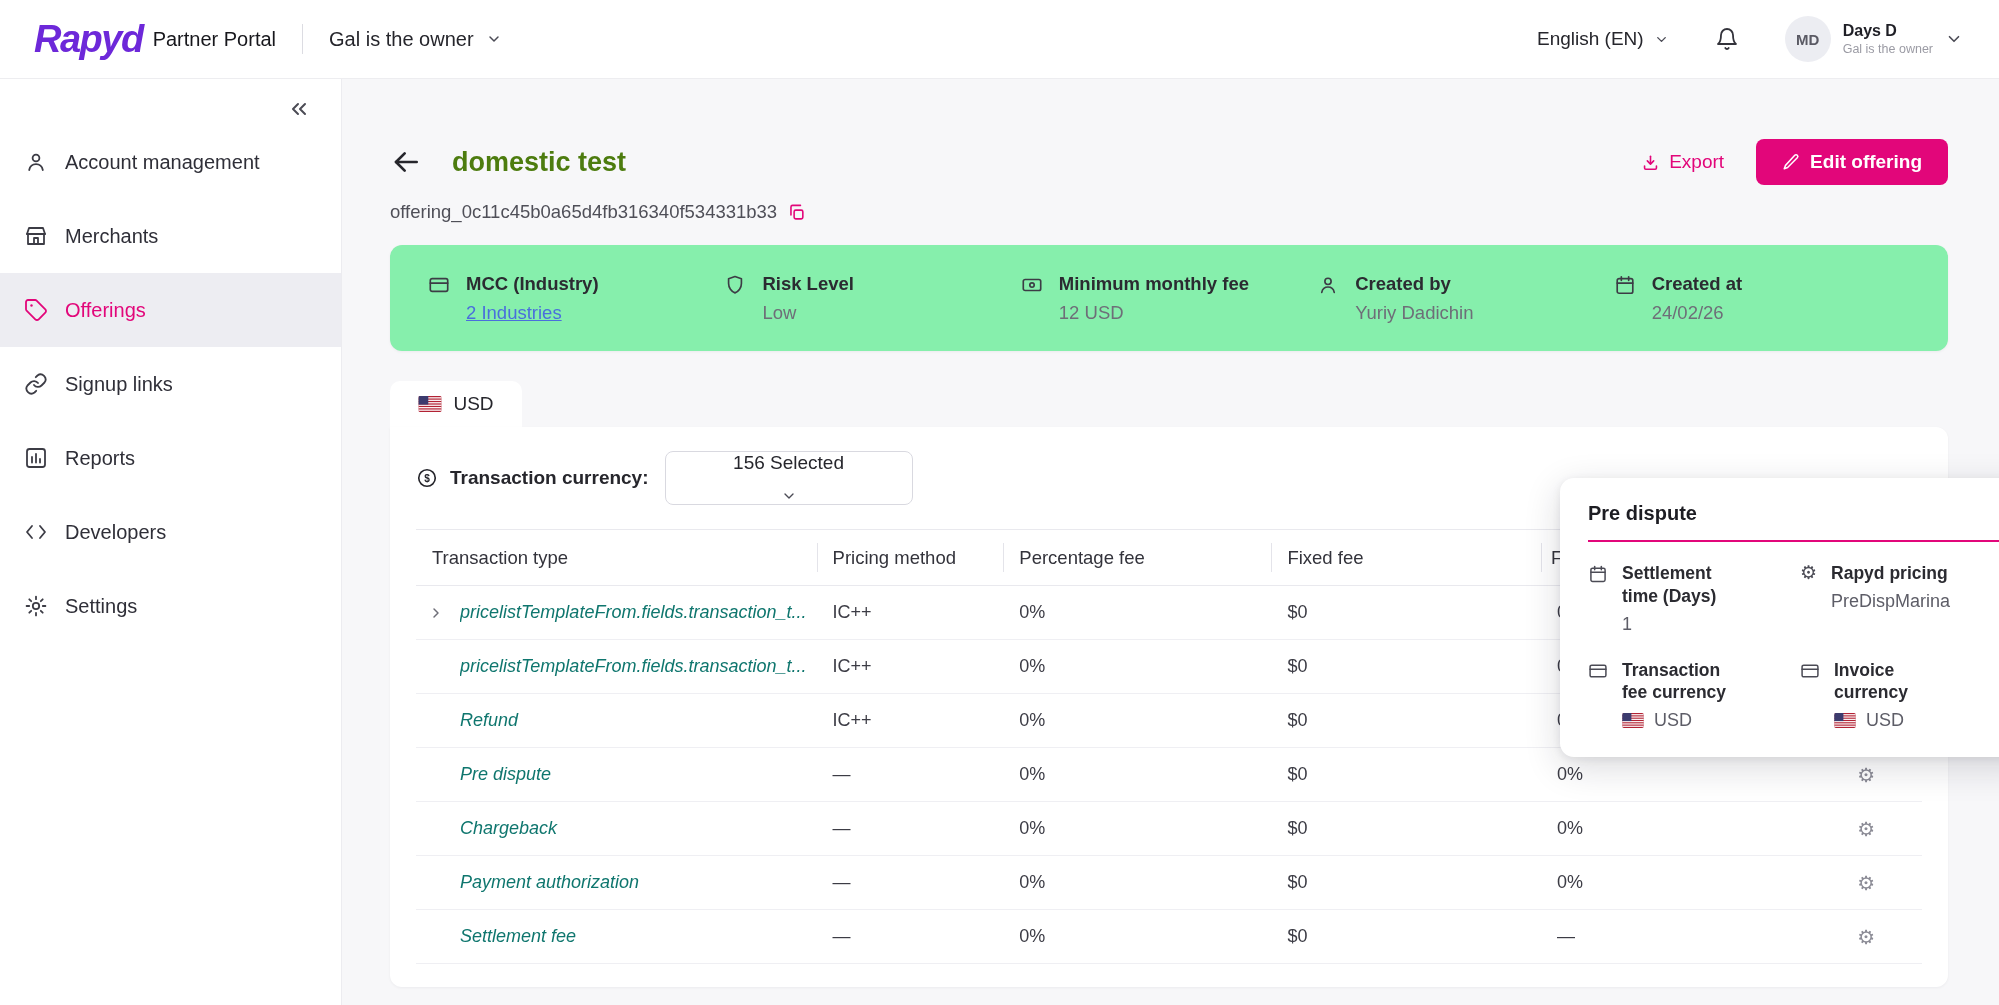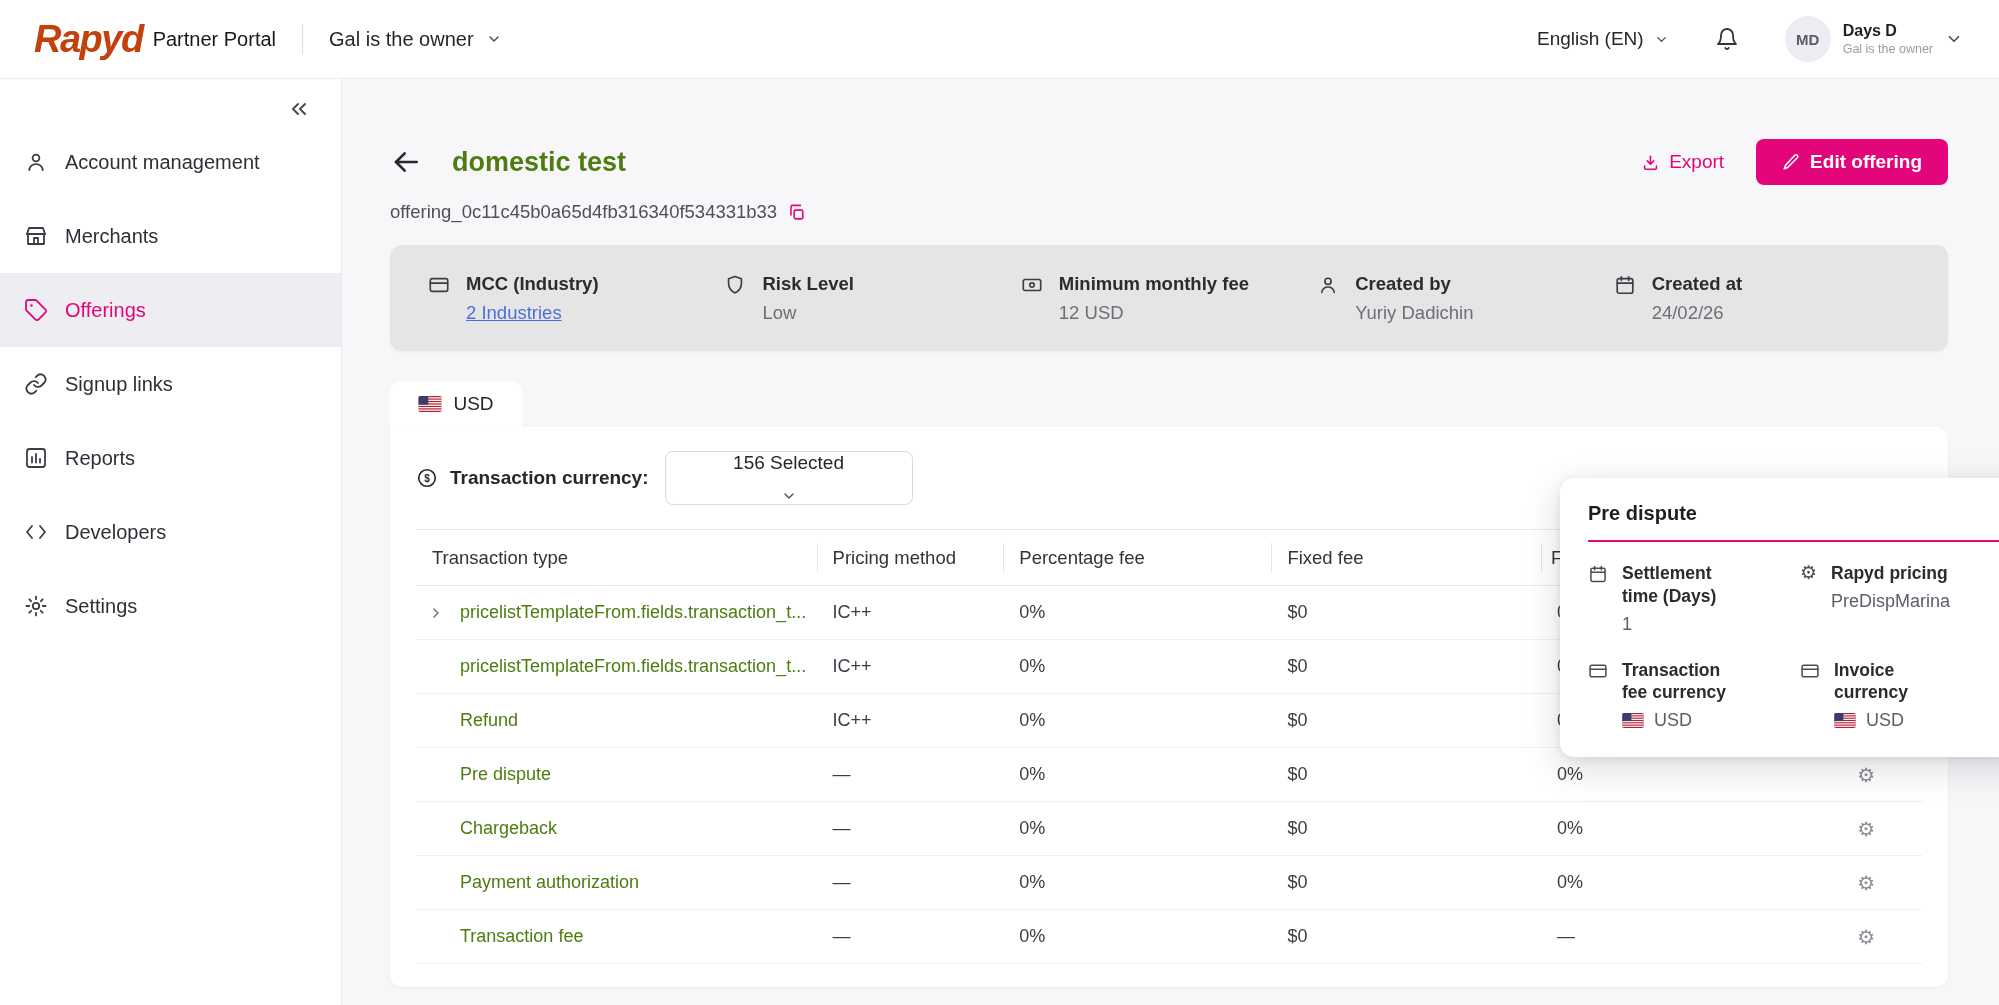--- a/index.html
+++ b/index.html
@@ -6,21 +6,21 @@
   html,body { width:1999px; height:1005px; }
   body {
     font-family:"Liberation Sans","DejaVu Sans",sans-serif;
     background:#f7f7f9; overflow:hidden; position:relative; color:#2b2b31;
   }
   svg { display:block; }
 
   
   .topbar { position:absolute; top:0; left:0; width:1999px; height:79px; background:#fff;
     border-bottom:1px solid #ededf0; display:flex; align-items:center; padding:0 36px 0 34px; z-index:30; }
-  .logo { font-size:38px; font-weight:800; font-style:italic; color:#c2410c; letter-spacing:-1.5px; cursor:pointer; }
+  .logo { font-size:38px; font-weight:800; font-style:italic; color:#6d28d9; letter-spacing:-1.5px; cursor:pointer; }
   .portal-label { font-size:20px; color:#17171c; margin-left:10px; }
   .v-divider { width:1px; height:30px; background:#dcdce2; margin:0 26px; }
   .workspace { display:flex; align-items:center; gap:12px; font-size:20px; color:#26262c; cursor:pointer; }
   .topbar-right { margin-left:auto; display:flex; align-items:center; gap:46px; }
   .lang { display:flex; align-items:center; gap:10px; font-size:19px; color:#26262c; cursor:pointer; }
   .bell { color:#33333b; cursor:pointer; }
   .user-menu { display:flex; align-items:center; gap:12px; cursor:pointer; }
   .avatar { width:46px; height:46px; border-radius:50%; background:#ecedf2; color:#5a5a64;
     font-size:15px; font-weight:700; display:flex; align-items:center; justify-content:center; }
   .user-name { font-size:16px; font-weight:600; color:#1f1f26; }
@@ -44,21 +44,21 @@
   .title-row { display:flex; align-items:center; height:46px; }
   .back-btn { color:#26262c; cursor:pointer; }
   .page-title { font-size:27px; font-weight:700; color:#4d7c0f; margin-left:30px; }
   .title-actions { margin-left:auto; display:flex; align-items:center; gap:32px; }
   .export-link { display:flex; align-items:center; gap:9px; color:#E2067A; font-size:19px; font-weight:500; cursor:pointer; }
   .edit-btn { display:flex; align-items:center; gap:10px; background:#E2067A; color:#fff; border:none;
     height:46px; padding:0 26px; border-radius:8px; font-size:19px; font-weight:600; font-family:inherit; cursor:pointer; }
   .offering-row { margin-top:16px; display:flex; align-items:center; gap:10px; font-size:18.5px; color:#4f4f58; }
   .copy-icon { color:#E2067A; cursor:pointer; }
 
-  .summary-card { margin-top:22px; background:#e5e5e5; border-radius:12px; height:106px;
+  .summary-card { margin-top:22px; background:#86efac; border-radius:12px; height:106px;
     display:flex; align-items:center; padding:0 38px; box-shadow:0 1px 3px rgba(23,23,43,.05); }
   .summary-item { flex:1; display:flex; gap:16px; align-items:flex-start; }
   .summary-icon { color:#3c3c45; margin-top:1px; }
   .summary-label { font-size:18.5px; font-weight:600; color:#2b2b31; }
   .summary-value { font-size:18.5px; color:#6e6e78; margin-top:7px; }
   .summary-value.link { color:#4a6fdc; text-decoration:underline; cursor:pointer; }
 
   .currency-tab { margin-top:30px; width:132px; height:46px; background:#fff; border-radius:10px 10px 0 0;
     display:flex; align-items:center; justify-content:center; gap:11px; font-size:19px; font-weight:500; color:#26262c; cursor:pointer; }
   .flag { width:24px; height:16px; border-radius:2px; flex:none; }
@@ -69,21 +69,21 @@
   .txn-label { display:flex; align-items:center; gap:12px; font-size:19px; font-weight:600; color:#26262c; }
   .currency-select { margin-left:16px; width:248px; height:54px; border:1px solid #d9d9e0; border-radius:8px;
     display:flex; align-items:center; justify-content:space-between; padding:0 20px; font-size:19px; color:#26262c; cursor:pointer;flex-direction:column; }
 
   .pricing-table { width:100%; border-collapse:collapse; margin-top:24px; table-layout:fixed; }
   .pricing-table th { font-size:18.5px; font-weight:500; color:#33333b; text-align:left; height:56px;
     padding:0 0 0 16px; border-top:1px solid #e9e9ee; border-bottom:1px solid #e9e9ee; position:relative; white-space:nowrap; overflow:hidden; }
   .pricing-table th:not(:first-child)::before { content:""; position:absolute; left:0; top:13px; bottom:13px; width:1px; background:#e4e4ea; }
   .pricing-table th.fx-th { padding-left:10px; }
   .pricing-table td { font-size:18px; color:#3c3c45; height:54px; padding:0 0 0 16px; border-bottom:1px solid #efeff3; }
-  td.type-cell { padding-left:44px; position:relative; color:#4d7c0f; }
+  td.type-cell { padding-left:44px; position:relative; color:#0f766e;font-style:italic; }
   td.type-cell .cell-text { display:block; overflow:hidden; white-space:nowrap; text-overflow:ellipsis; padding-right:10px; }
   .row-chevron { position:absolute; left:12px; top:50%; transform:translateY(-50%); color:#6e6e78; cursor:pointer; }
   .gear-cell { text-align:center; padding:0 !important; }
   .gear-glyph { font-size:20px; color:#8c8c96; cursor:pointer; font-family:"DejaVu Sans",sans-serif; }
 
   
   .popover { position:absolute; left:1560px; top:478px; width:478px; background:#fff; border-radius:14px;
     box-shadow:0 10px 36px rgba(23,23,43,.16), 0 2px 8px rgba(23,23,43,.08); padding:24px 28px 26px 28px; z-index:40; }
   .popover-title { font-size:20px; font-weight:600; color:#1d1d23; }
   .popover-divider { height:2px; background:#E2067A; margin:15px -28px 0 0; }
@@ -457,21 +457,21 @@
             <span class="cell-text">Payment authorization</span>
           </td>
           <td>—</td>
           <td>0%</td>
           <td>$0</td>
           <td>0%</td>
           <td class="gear-cell"><span class="gear-glyph">⚙</span></td>
         </tr>
         <tr>
           <td class="type-cell">
-            <span class="cell-text">Transaction fee</span>
+            <span class="cell-text">Settlement fee</span>
           </td>
           <td>—</td>
           <td>0%</td>
           <td>$0</td>
           <td>—</td>
           <td class="gear-cell"><span class="gear-glyph">⚙</span></td>
         </tr>
       </tbody>
     </table>
   </div>

